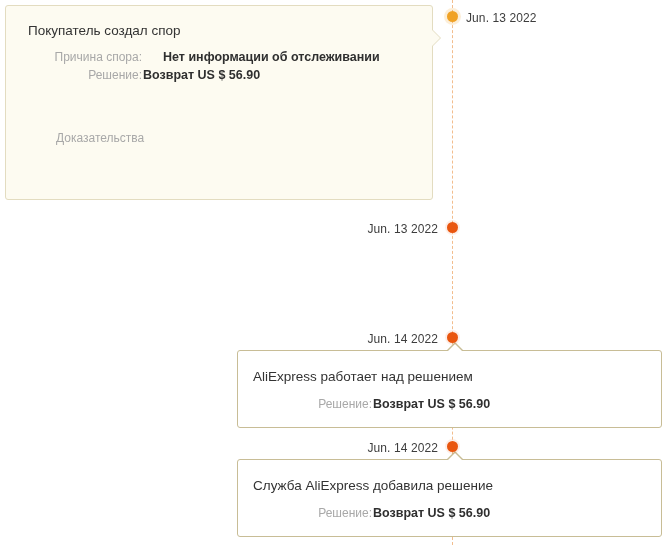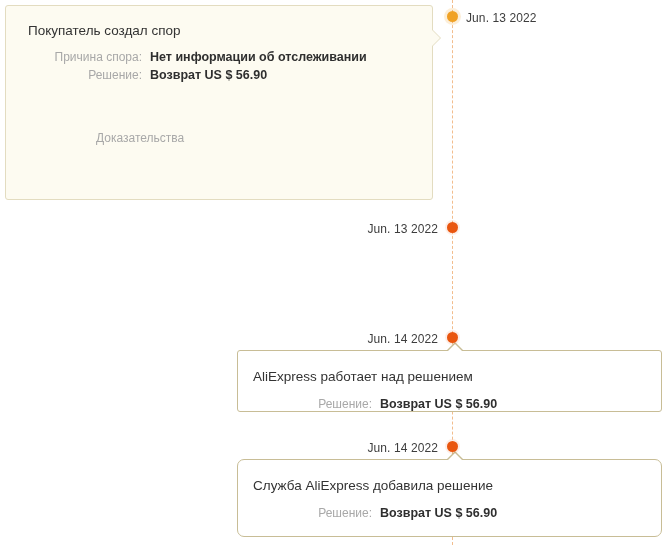--- a/index.html
+++ b/index.html
@@ -139,33 +139,32 @@
   }
   .kv .k {
     font-size: 12px;
     color: #a8a8a8;
     text-align: right;
     display: inline-block;
   }
   .kv .v {
     font-size: 12.5px;
     color: #2f2f2f;
-    margin-left: 8px;
+    margin-left: 1px;
     font-weight: 600;
   }
   .kv .v.plain {
     font-weight: 600;
   }
 
   .evidence {
     position: absolute;
     font-size: 12px;
     color: #a8a8a8;
     white-space: nowrap;
-    margin-left: 40px;
   }
 
   
   .watermark {
     position: absolute;
     left: 150px;
     top: 72px;
     width: 250px;
     height: 62px;
     opacity: 0.035;
@@ -187,56 +186,56 @@
   <div class="dot amber" style="left:447px; top:11px;"></div>
   <div class="date right-of" style="top:11px;">Jun. 13 2022</div>
 
   <div class="card cream" style="left:5px; top:5px; width:428px; height:195px;padding-left:46px;">
     <span class="arrow-right"></span>
 
     <div class="watermark"></div>
 
     <div class="card-title" style="left:22px; top:17px;">Покупатель создал спор</div>
 
-    <div class="kv" style="left:28px; top:44px;">
+    <div class="kv" style="left:28px; top:44px;gap:20px;">
       <span class="k" style="width:108px;">Причина спора:</span>
       <span class="v">Нет информации об отслеживании</span>
     </div>
 
     <div class="kv" style="left:28px; top:62px;">
       <span class="k" style="width:108px;">Решение:</span>
       <span class="v">Возврат US $ 56.90</span>
     </div>
 
 
     <div class="evidence" style="left:50px; top:125px;">Доказательства</div>
   </div>
 
   <div class="dot deep" style="left:447px; top:222px;"></div>
   <div class="date left-of" style="top:222px;">Jun. 13 2022</div>
 
 
   <div class="dot deep" style="left:447px; top:332px;"></div>
   <div class="date left-of" style="top:332px;">Jun. 14 2022</div>
 
-  <div class="card white" style="left:237px; top:350px; width:425px; height:62px;">
+  <div class="card white" style="left:237px; top:350px; width:425px; height:78px;">
     <span class="arrow-up"></span>
 
     <div class="card-title" style="left:15px; top:18px;">AliExpress работает над решением</div>
 
     <div class="kv" style="left:78px; top:46px;">
       <span class="k" style="width:56px;">Решение:</span>
       <span class="v">Возврат US $ 56.90</span>
     </div>
   </div>
 
   <div class="dot deep" style="left:447px; top:441px;"></div>
   <div class="date left-of" style="top:441px;">Jun. 14 2022</div>
 
-  <div class="card white" style="left:237px; top:459px; width:425px; height:78px;border-radius:7px;">
+  <div class="card white" style="left:237px; top:459px; width:425px; height:78px;">
     <span class="arrow-up"></span>
 
     <div class="card-title" style="left:15px; top:18px;">Служба AliExpress добавила решение</div>
 
     <div class="kv" style="left:78px; top:46px;">
       <span class="k" style="width:56px;">Решение:</span>
       <span class="v">Возврат US $ 56.90</span>
     </div>
   </div>
 

